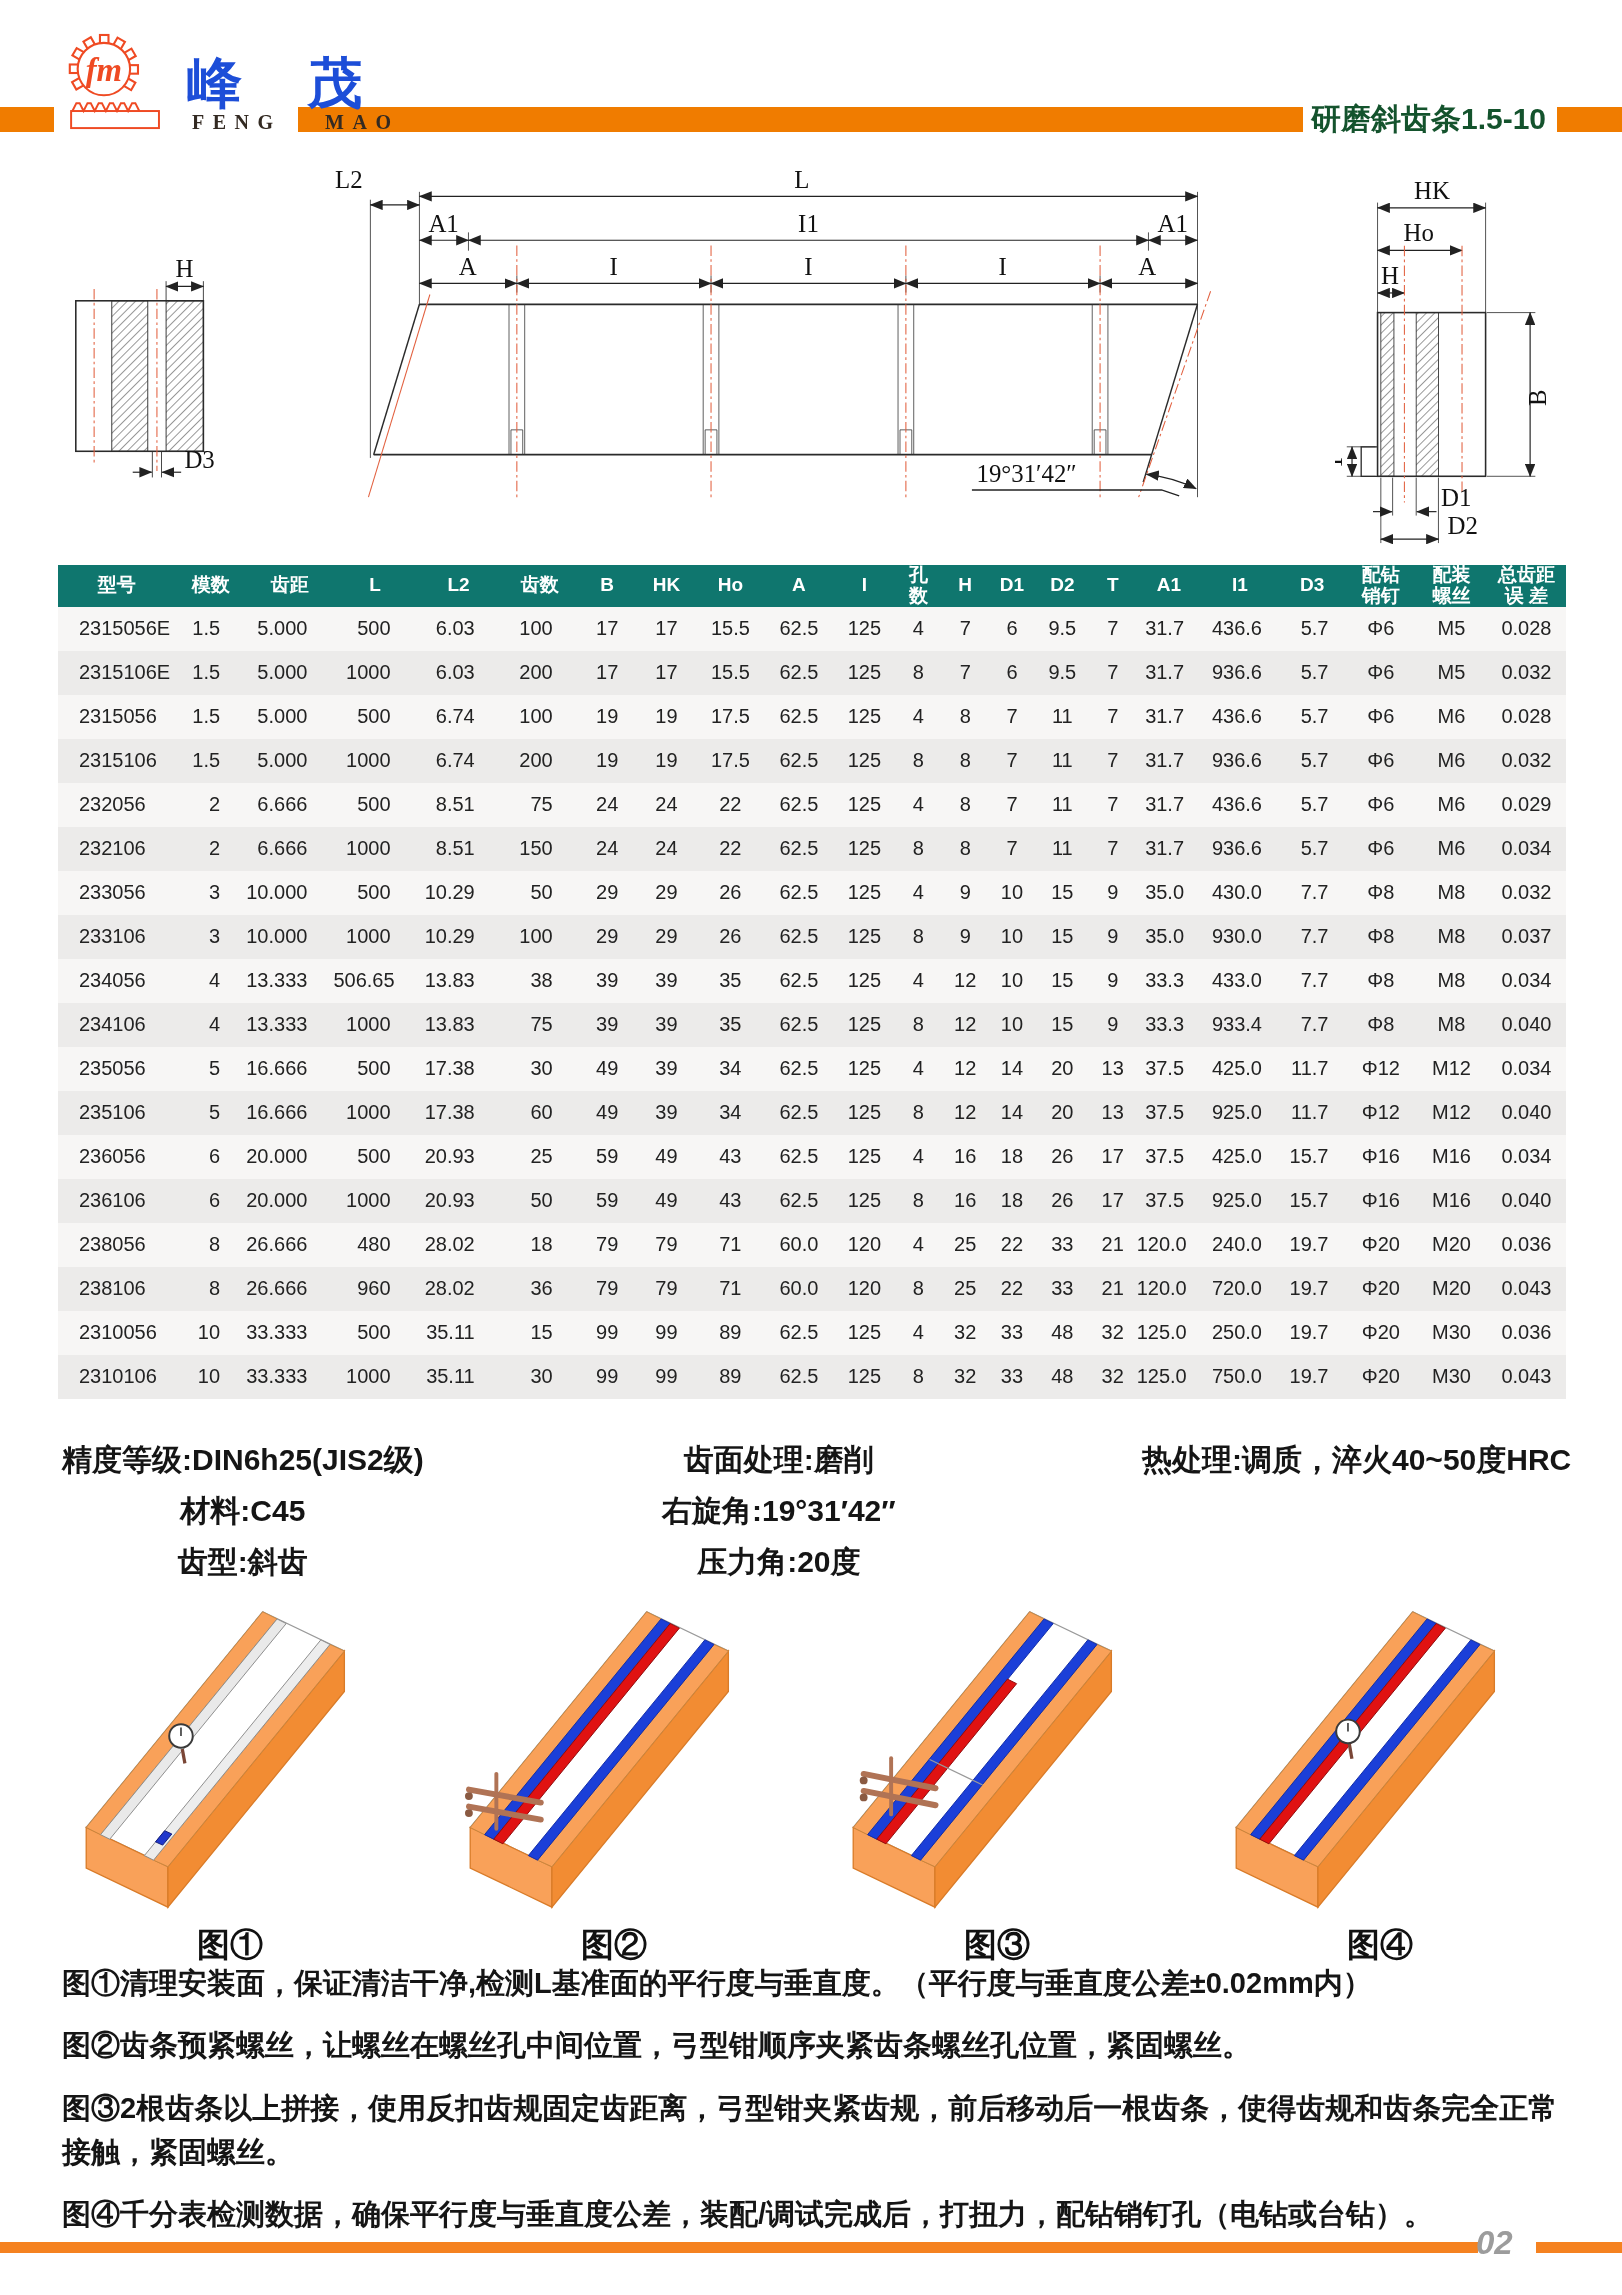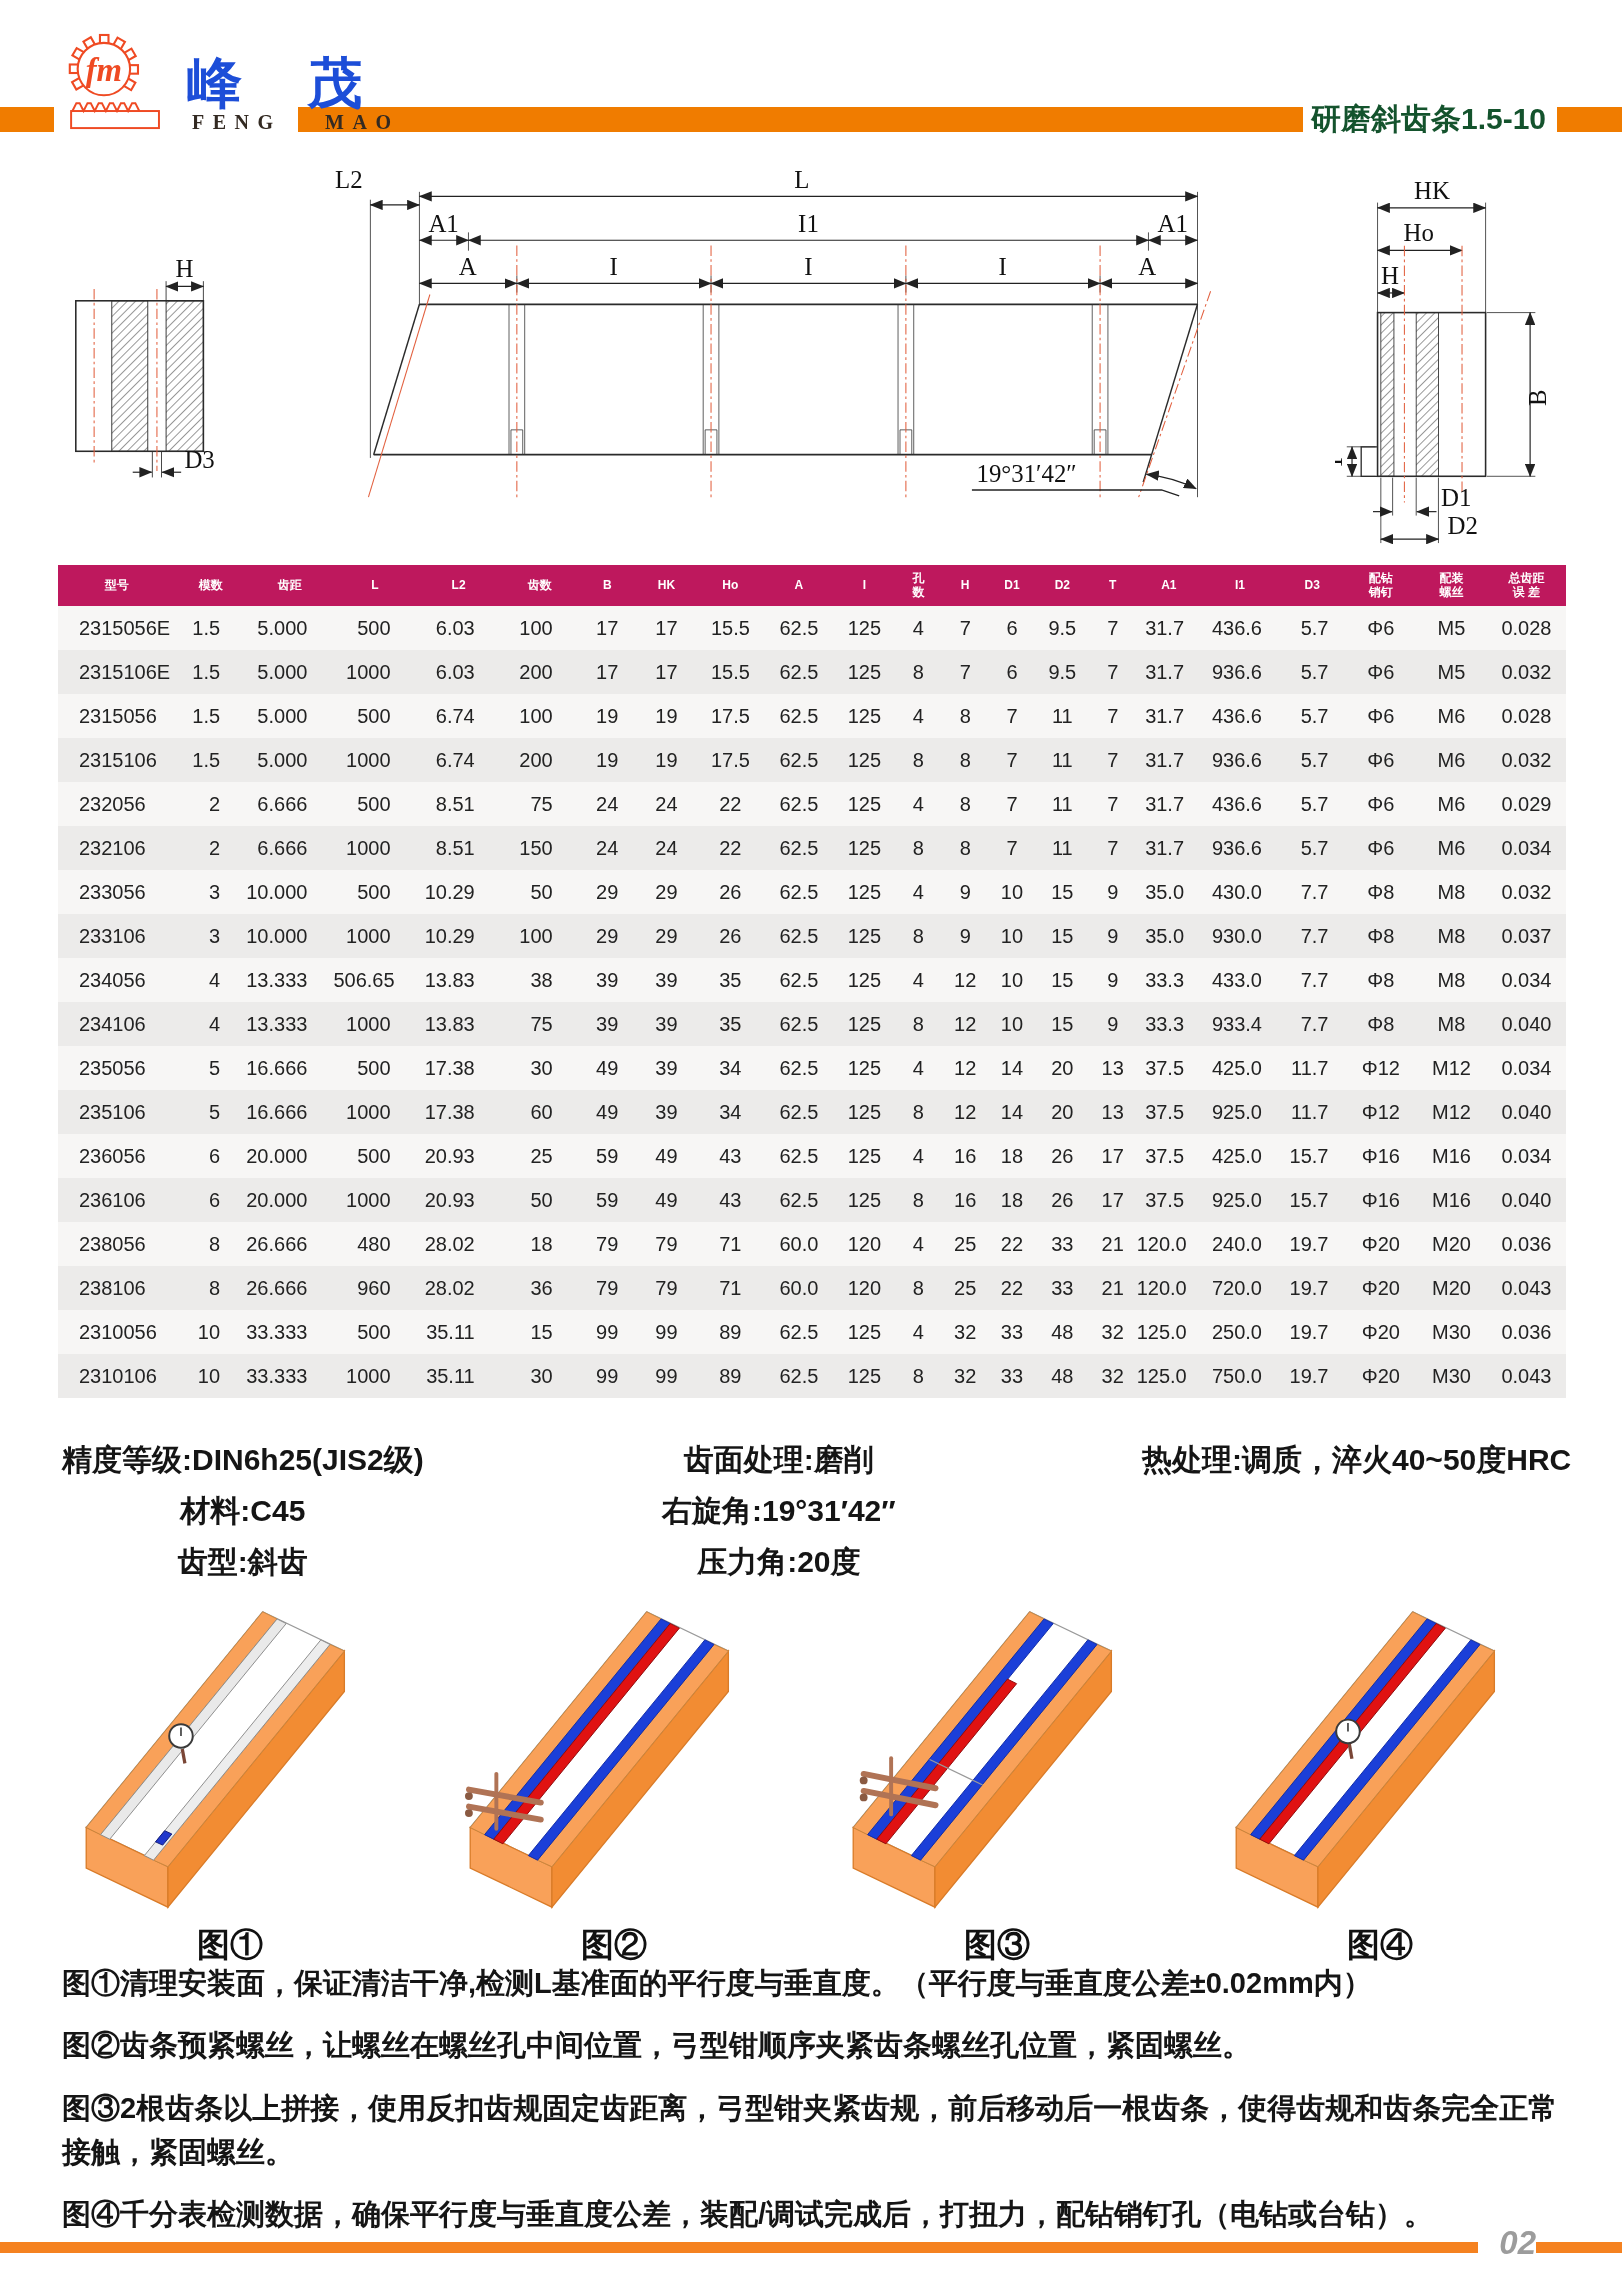--- a/index.html
+++ b/index.html
@@ -14,21 +14,21 @@
   .brand-cn{position:absolute;left:187px;top:47px;font-size:55px;font-weight:700;color:#1d4ed8;letter-spacing:25px;white-space:nowrap;text-align:right;}
   .brand-en{position:absolute;left:192px;top:111px;font-size:20px;font-weight:700;color:#332A22;
             font-family:"Liberation Serif", serif;letter-spacing:8.5px;word-spacing:30px;white-space:nowrap;}
   .page-title{position:absolute;left:1303px;top:97px;width:251px;height:43px;line-height:43px;
               font-size:30px;font-weight:700;color:#14532d;text-align:center;white-space:nowrap;}
   
   .draw{position:absolute;}
   .dtext{font-family:"Liberation Serif", serif;font-size:38px;fill:#111;}
   
   .spec-table{position:absolute;left:58px;top:565px;width:1508px;border-collapse:collapse;table-layout:fixed;}
-  .spec-table th{background:#be185d;color:#fff;font-size:12px;font-weight:700;height:41px;
+  .spec-table th{background:#0f766e;color:#fff;font-size:19px;font-weight:700;height:41px;
                  text-align:center;white-space:pre-line;line-height:1.1;padding:0;}
   .spec-table td{font-size:20px;color:#222;height:44px;text-align:center;padding:0;white-space:nowrap;}
   .spec-table tbody tr:nth-child(odd){background:#F7F6F5;}
   .spec-table tbody tr:nth-child(even){background:#ECEBEA;}
   .spec-table td:first-child{text-align:left;padding-left:21px;}
   .spec-table td:nth-child(n+2):nth-child(-n+6){text-align:right;padding-right:26px;}
   .spec-table td:nth-child(17),.spec-table td:nth-child(18),.spec-table td:nth-child(19)
       {text-align:right;padding-right:17px;}
   
   .spec-col{position:absolute;top:1434px;font-size:30px;font-weight:700;color:#151515;line-height:51px;white-space:nowrap;text-align:center;}
@@ -38,21 +38,21 @@
   .fig-0{left:47px;}.fig-1{left:431px;}.fig-2{left:814px;}.fig-3{left:1197px;}
   .fig-caption{position:absolute;top:1923px;width:366px;text-align:center;font-size:33px;font-weight:700;color:#111;}
   .cap-0{left:47px;}.cap-1{left:431px;}.cap-2{left:814px;}.cap-3{left:1197px;}
   
   .notes{position:absolute;left:62px;top:1961px;width:1513px;}
   .notes p{margin:0 0 18.3px 0;font-size:29px;font-weight:700;color:#151515;line-height:1.52;}
   
   .foot-seg{position:absolute;top:2242px;height:10.5px;background:#F58220;}
   .foot-a{left:0;width:1478px;}
   .foot-b{left:1536px;width:87px;}
-  .page-number{position:absolute;left:1476px;top:2224px;width:60px;text-align:right;
+  .page-number{position:absolute;left:1476px;top:2224px;width:60px;text-align:left;
                font-size:33px;font-weight:700;font-style:italic;color:#9C9C9C;}
 </style>
 </head>
 <body>
 
 <div class="page">
 
   <div class="bar-seg seg-a"></div>
   <div class="bar-seg seg-b"></div>
   <div class="bar-seg seg-c"></div>

